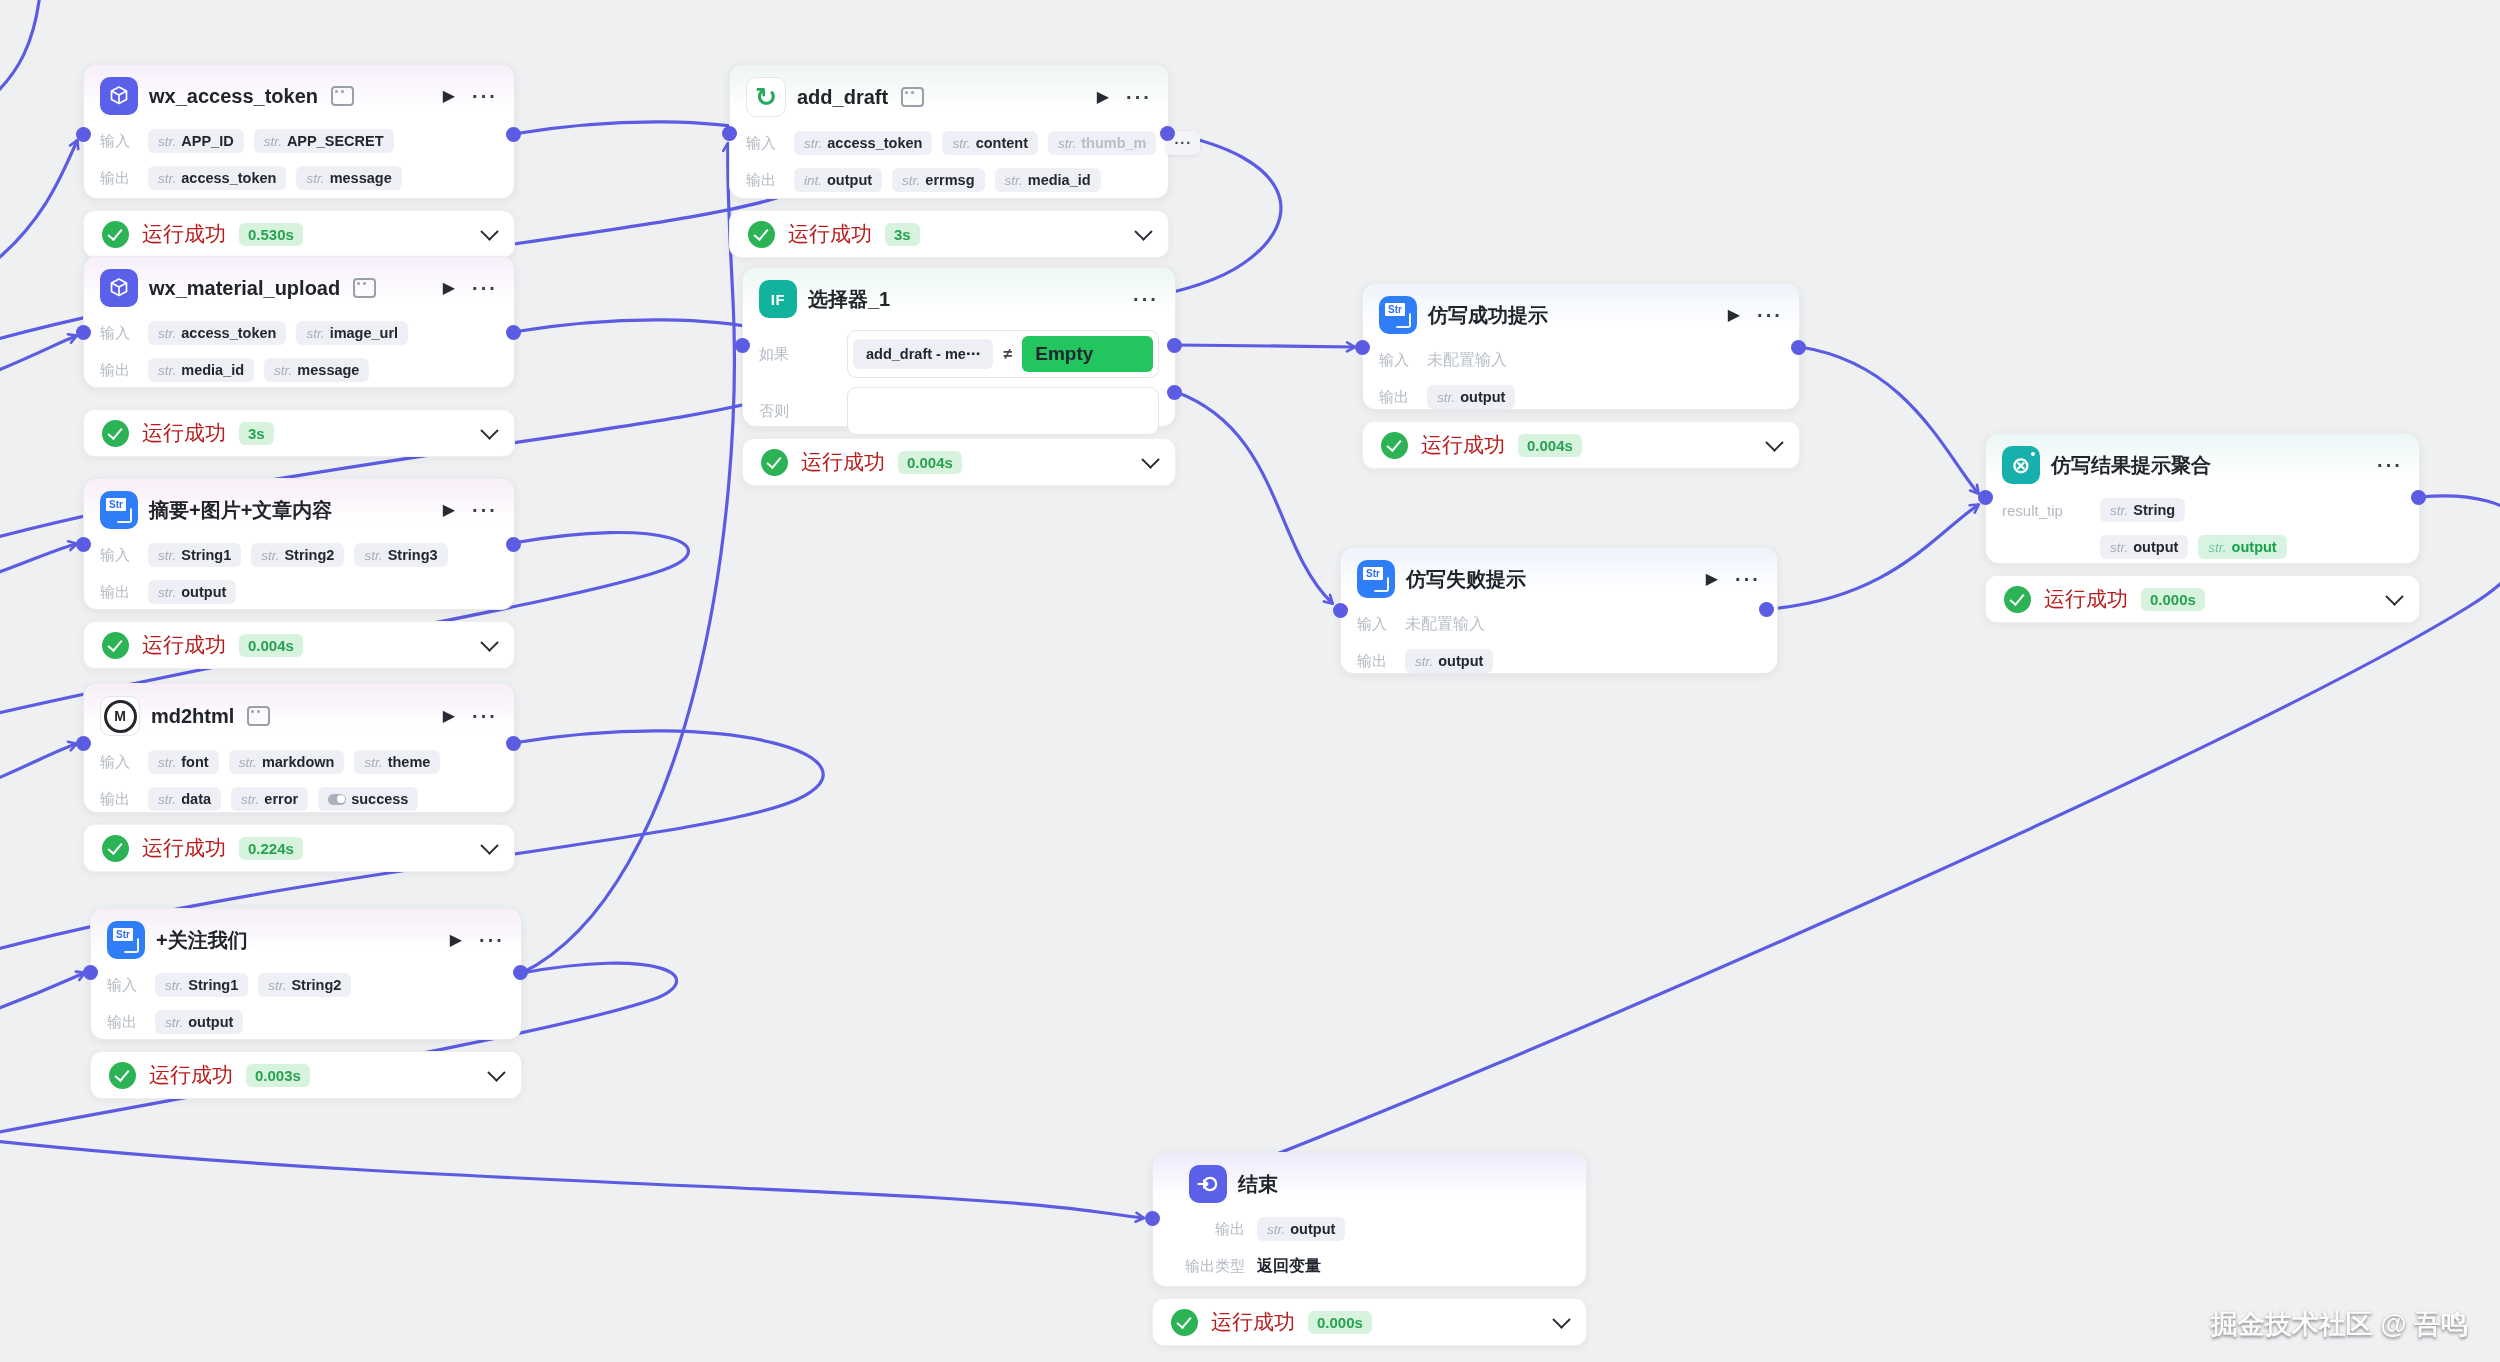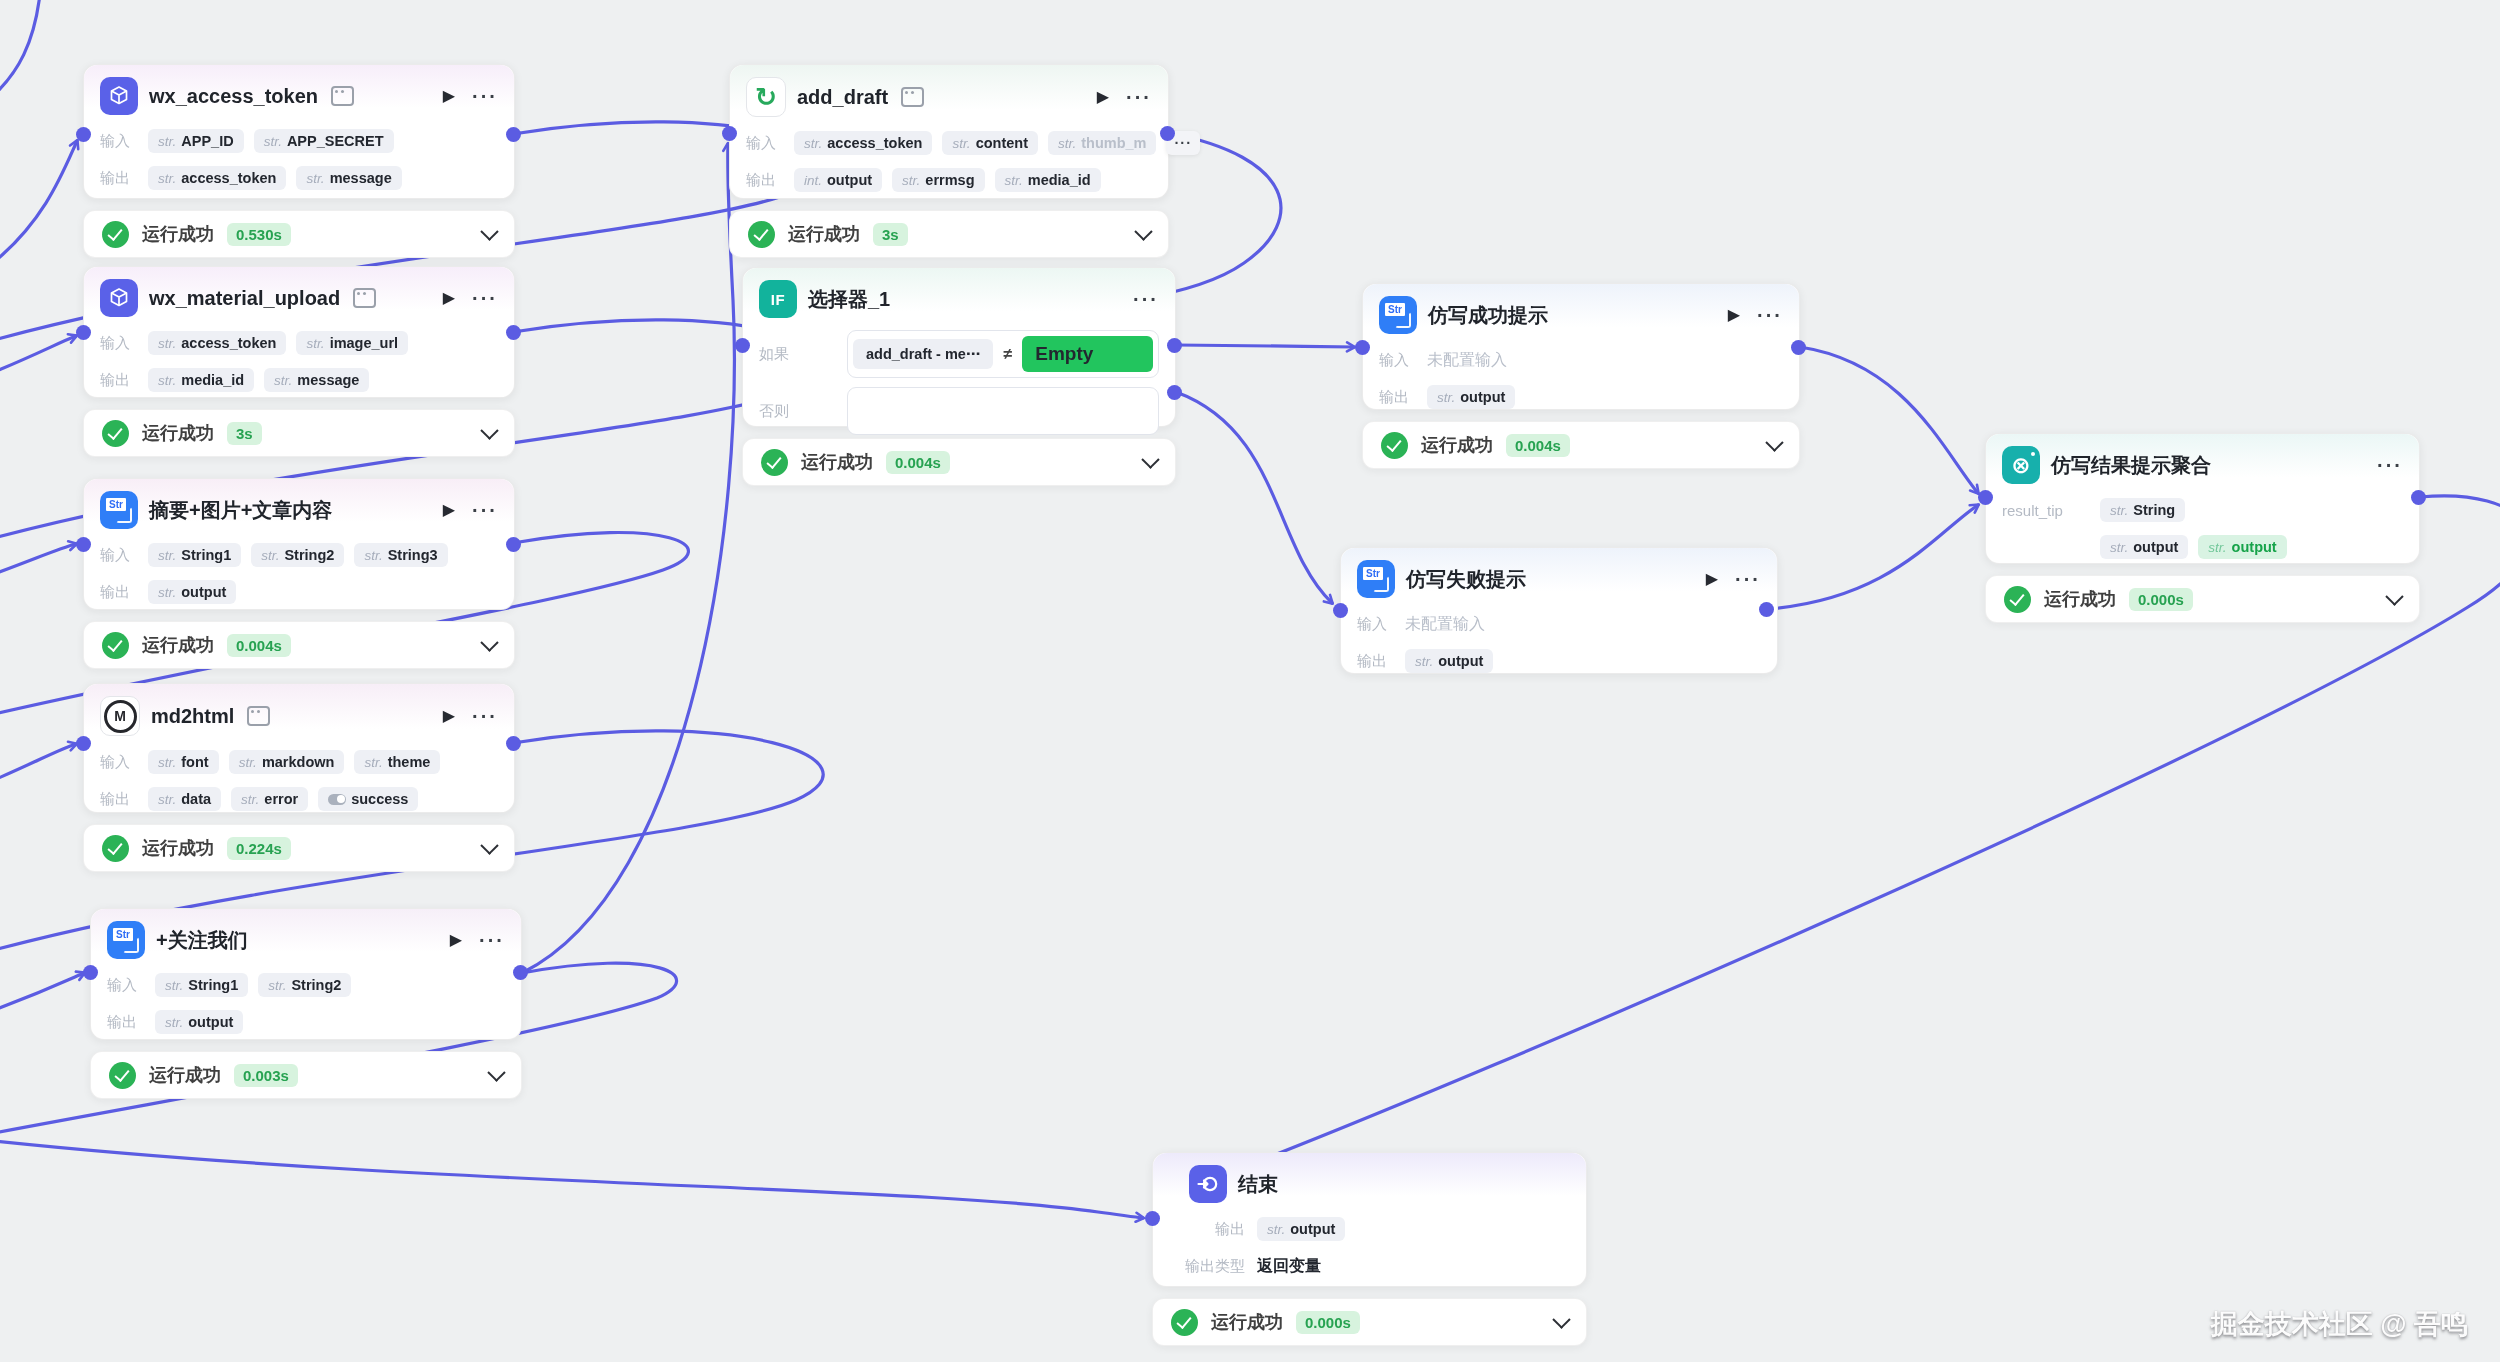--- a/index.html
+++ b/index.html
@@ -50,21 +50,21 @@
   .cond{flex:1;border:1.5px solid #e2e5ec;border-radius:9px;background:#fff;height:40px;
         display:flex;align-items:center;padding:3px 5px;gap:10px;margin-left:40px;}
   .cond .ctag{background:#edeff4;border-radius:6px;padding:7px 13px;font-size:14.5px;font-weight:700;color:#23272f;white-space:nowrap;}
   .cond .cop{color:#444;font-size:16px;font-weight:600;}
   .cond .cval{flex:1;background:#22c55e;border-radius:6px;padding:7px 13px;font-size:19px;font-weight:600;color:#23272f;}
   .status{position:absolute;background:#fff;border-radius:12px;display:flex;align-items:center;gap:13px;
           padding:0 18px;height:46px;border:1px solid rgba(28,31,35,.07);box-shadow:0 2px 8px rgba(28,31,35,.06);}
   .schk{width:27px;height:27px;border-radius:50%;background:#2bb356;position:relative;flex:none;}
   .schk::after{content:"";position:absolute;left:9px;top:5px;width:6px;height:12px;border-right:2.6px solid #fff;
                border-bottom:2.6px solid #fff;transform:rotate(40deg);}
-  .slabel{font-size:18px;font-weight:700;color:#404040;}
+  .slabel{font-size:21px;font-weight:400;color:#b91c1c;}
   .stime{background:#d7f3de;color:#27a251;font-size:15px;font-weight:700;border-radius:6px;padding:3px 9px;}
   .schev{margin-left:auto;width:11px;height:11px;border-right:2.6px solid #2c2f35;border-bottom:2.6px solid #2c2f35;
          transform:rotate(45deg) translate(-2px,-2px);cursor:pointer;}
   .port{position:absolute;width:15px;height:15px;border-radius:50%;background:#5b5ce2;z-index:6;}
   #watermark{position:absolute;right:32px;bottom:20px;z-index:10;font-size:27px;font-weight:700;
              color:rgba(255,255,255,.97);text-shadow:0 2px 3px rgba(70,70,75,.55),0 0 1px rgba(90,90,95,.4);}
 </style>
 </head>
 <body>
 
@@ -142,21 +142,21 @@
         </div>
       </div>
       <div class="status" style="left: 83px; top: 210px; width: 394px;">
         <span class="schk"></span>
         <span class="slabel">运行成功</span>
         <span class="stime">0.530s</span>
         <span class="schev"></span>
       </div>
       <div class="port" style="left: 75.5px; top: 126.5px;"></div>
       <div class="port" style="left: 505.5px; top: 126.5px;"></div>
-      <div class="card" style="left: 83px; top: 266px; width: 430px; height: 130px;">
+      <div class="card" style="left: 83px; top: 256px; width: 430px; height: 130px;">
         <div class="chead" style="background: linear-gradient(rgb(247, 238, 250) 0%, rgba(255, 255, 255, 0) 80%);">
           <span class="nicon" style="background: rgb(90, 97, 232);">
             <svg width="24" height="24" viewBox="0 0 24 24" fill="none" stroke="#fff" stroke-width="1.7" stroke-linejoin="round">
               <path d="M12 3 4.5 7v8.5L12 19.5l7.5-4V7L12 3z"></path>
               <path d="M4.5 7 12 11l7.5-4M12 11v8.5"></path>
             </svg>
           </span>
           <span class="ctitle">wx_material_upload</span>
           <span class="linkico"></span>
           <span class="spacer"></span>

